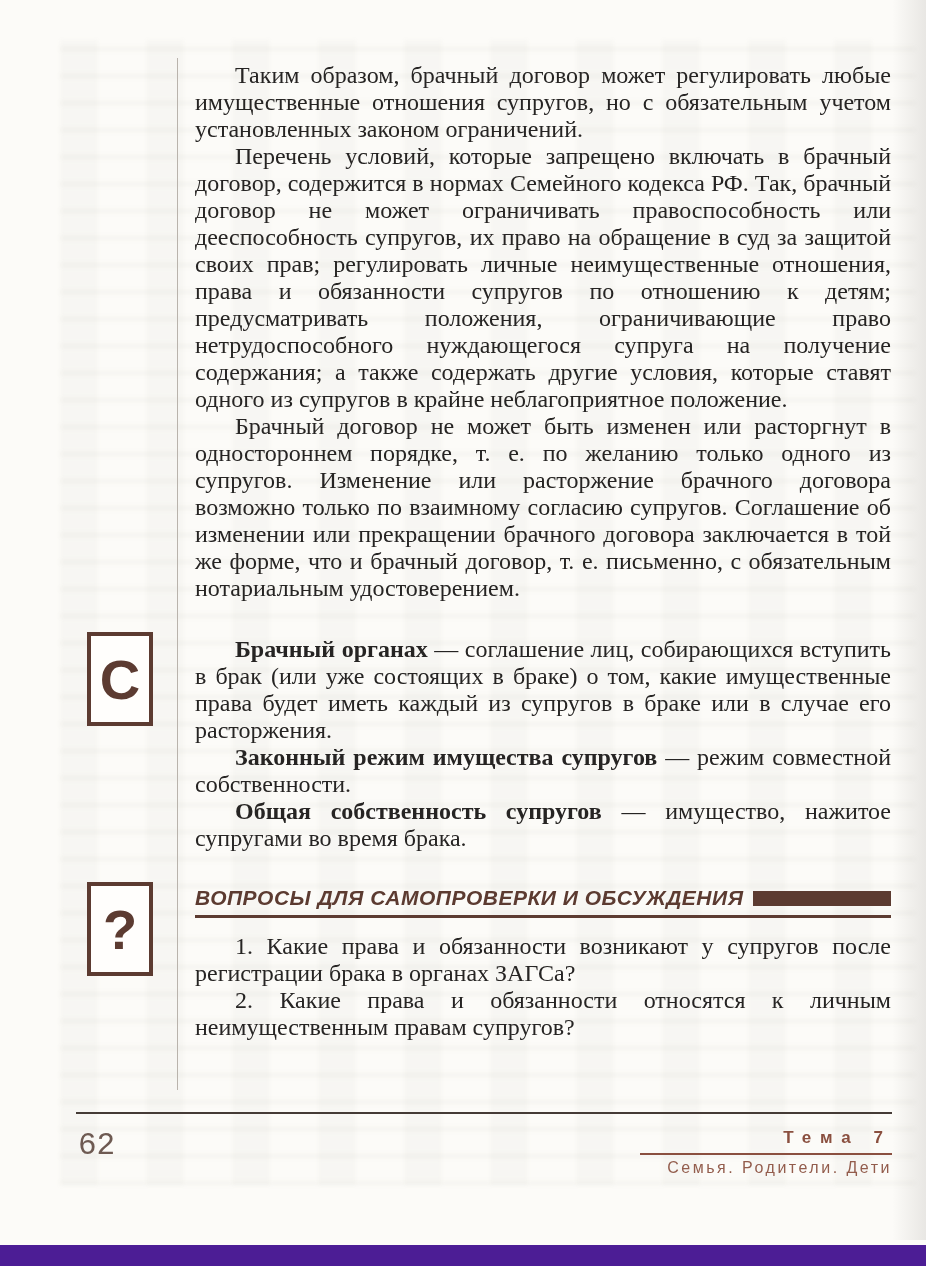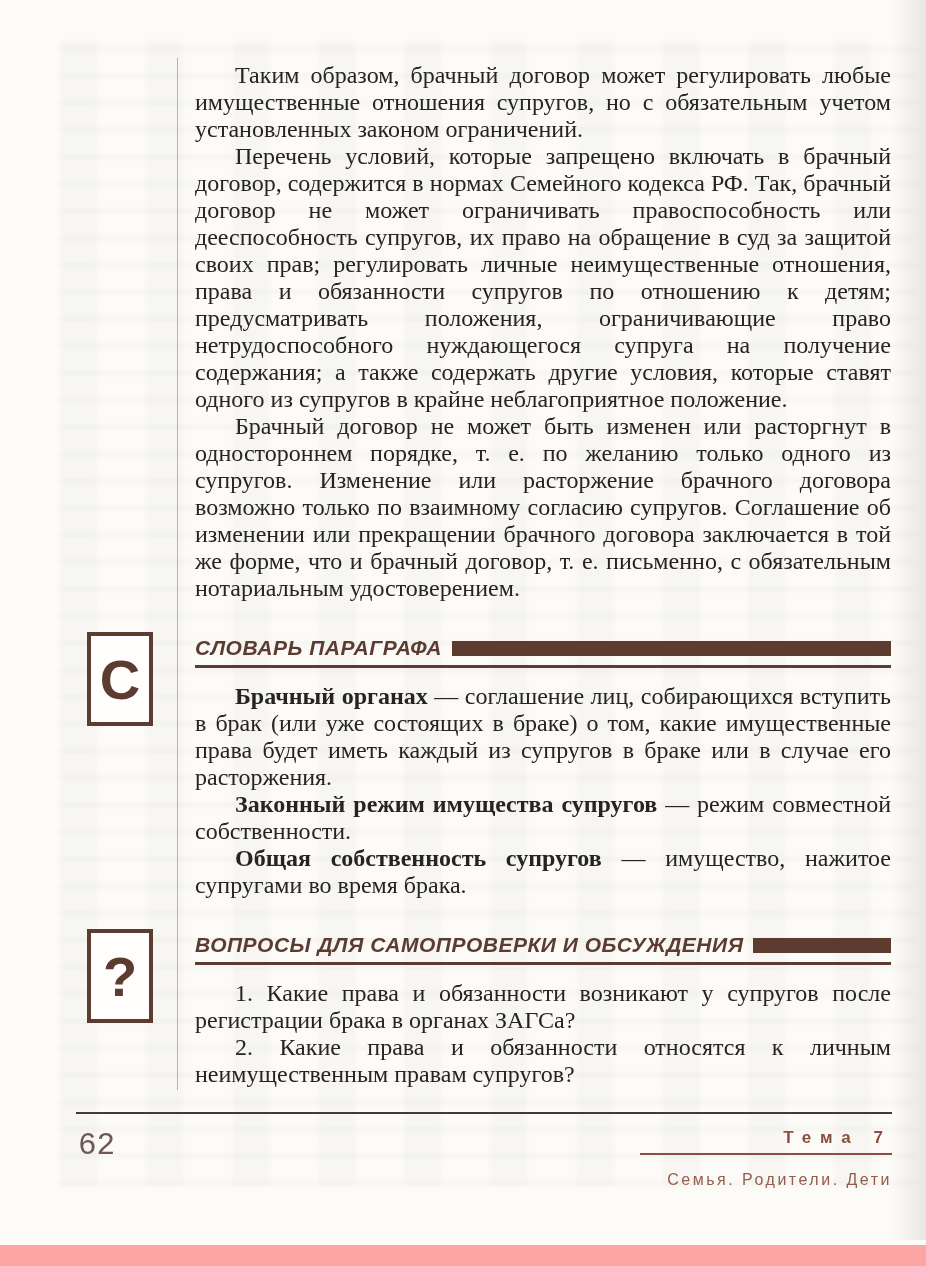--- a/index.html
+++ b/index.html
@@ -4,21 +4,21 @@
 <style>
   :root{
     --brown:#5c3b31;
     --footer-brown:#8a4f3f;
     --paper:#fcfbf8;
   }
   *{margin:0;padding:0;box-sizing:border-box;}
   html,body{width:926px;height:1266px;overflow:hidden;background:#fff;}
   body{font-family:"Liberation Serif", serif;}
 
-  .viewport{position:relative;width:926px;height:1266px;background:#fca5a5;}
+  .viewport{position:relative;width:926px;height:1266px;background:#4c1d95;}
 
   .page{
     position:absolute;left:0;top:0;width:926px;height:1245px;
     background:var(--paper);
   }
   
   .page::before{
     content:"";position:absolute;inset:40px 10px 60px 60px;
     background:
       repeating-linear-gradient(0deg, rgba(128,130,112,0.055) 0 4px, transparent 4px 27px),
@@ -86,21 +86,21 @@
   .topic-block{width:252px;}
   .topic-label{
     font-family:"Liberation Sans", sans-serif;
     font-weight:bold;font-size:17px;letter-spacing:9px;
     color:var(--footer-brown);text-align:right;
     padding-bottom:5px;border-bottom:2px solid var(--footer-brown);
   }
   .topic-subtitle{
     font-family:"Liberation Sans", sans-serif;
     font-size:16px;letter-spacing:2.5px;color:#935d4d;
-    text-align:right;margin-top:16px;white-space:nowrap;
+    text-align:right;margin-top:4px;white-space:nowrap;
   }
 
   .statusbar{
     position:absolute;left:0;right:0;bottom:0;height:19px;
     background:#fdfdfd;border-top:2px solid #9a8da0;
   }
   .status-tooltip{
     position:absolute;left:0;bottom:0;
     background:#edeaa6;border:1px solid #c9c47e;border-left:none;border-bottom:none;
     padding:0 10px 1px 4px;
@@ -118,24 +118,20 @@
 
     <div class="content">
 
       <p class="body-par">Таким образом, брачный договор может регулировать любые имущественные отношения супругов, но с обязательным учетом установленных законом ограничений.</p>
       <p class="body-par">Перечень условий, которые запрещено включать в брачный договор, содержится в нормах Семейного кодекса РФ. Так, брачный договор не может ограничивать правоспособность или дееспособность супругов, их право на обращение в суд за защитой своих прав; регулировать личные неимущественные отношения, права и обязанности супругов по отношению к детям; предусматривать положения, ограничивающие право нетрудоспособного нуждающегося супруга на получение содержания; а также содержать другие условия, которые ставят одного из супругов в крайне неблагоприятное положение.</p>
       <p class="body-par">Брачный договор не может быть изменен или расторгнут в одностороннем порядке, т. е. по желанию только одного из супругов. Изменение или расторжение брачного договора возможно только по взаимному согласию супругов. Соглашение об изменении или прекращении брачного договора заключается в той же форме, что и брачный договор, т. е. письменно, с обязательным нотариальным удостоверением.</p>
 
       <section class="section">
         <div class="icon-box">
           <span>С</span>
-        </div>
-        <div class="section-header">
-          <span class="section-title">СЛОВАРЬ ПАРАГРАФА</span>
-          <span class="section-bar"></span>
         </div>
         <p class="def"><b>Брачный органах</b> <span>— соглашение лиц, собирающихся вступить в брак (или уже состоящих в браке) о том, какие имущественные права будет иметь каждый из супругов в браке или в случае его расторжения.</span></p>
         <p class="def"><b>Законный режим имущества супругов</b> <span>— режим совместной собственности.</span></p>
         <p class="def"><b>Общая собственность супругов</b> <span>— имущество, нажитое супругами во время брака.</span></p>
       </section>
 
       <section class="section">
         <div class="icon-box">
           <span>?</span>
         </div>

